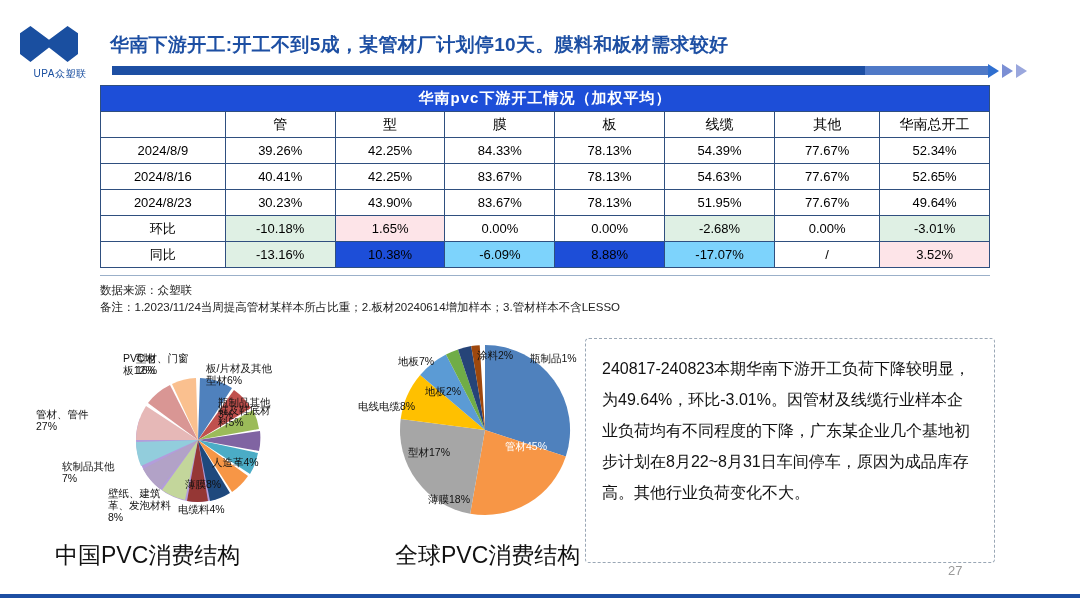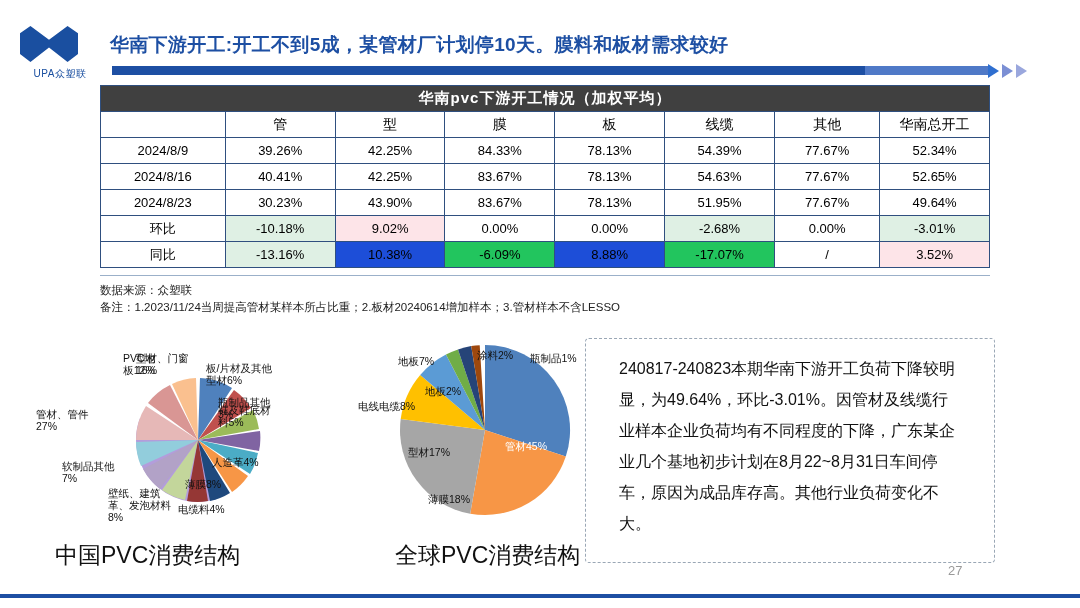--- a/index.html
+++ b/index.html
@@ -41,50 +41,50 @@
   .chev3{left:1016px;border-left:11px solid #9aa7dd;}
 
   
   .table-wrap{position:absolute;left:100px;top:85px;width:890px;}
   table.main{border-collapse:collapse;width:890px;font-size:13px;}
   table.main th,table.main td{
     border:1px solid #2f4f7f;text-align:center;height:25px;padding:0 2px;
     font-family:"Liberation Sans","DejaVu Sans",sans-serif;
   }
   .cap{
-    background:#404040;color:#fff;font-weight:bold;font-size:15px;height:26px;
+    background:#1d4ed8;color:#fff;font-weight:bold;font-size:15px;height:26px;
     border:1px solid #2f4f7f;letter-spacing:1px;
   }
   .hdr td{font-weight:normal;background:#fff;height:26px;font-size:14px;}
   .rowlabel{text-align:center;}
   .g{background:#dff0e4;}
   .p{background:#fde4e8;}
   .r{background:#1d4ed8;}
-  .g2{background:#22c55e;}
+  .g2{background:#7dd3fc;}
   .bold-row td{font-weight:normal;}
   
   .note{
     position:absolute;left:100px;top:275px;width:890px;height:45px;
     border-top:1px solid #9bb0c9;
     font-size:11.5px;color:#222;line-height:17px;padding-top:6px;
   }
   
   .pie-caption{
     position:absolute;font-size:23px;color:#111;
   }
   .cap1{left:55px;top:540px;}
   .cap2{left:395px;top:540px;}
   .pie1{position:absolute;left:70px;top:340px;}
   .pie2{position:absolute;left:375px;top:335px;}
   .lbl{position:absolute;font-size:10.5px;color:#111;line-height:12px;}
   
   .textbox{
     position:absolute;left:585px;top:338px;width:410px;height:225px;
     border:1px dashed #9aa7b5;background:#fff;border-radius:4px;
-    padding:14px 33px;box-sizing:border-box;
+    padding:14px 16px;box-sizing:border-box;
     font-size:16px;line-height:31px;color:#111;
   }
   .pagenum{
     position:absolute;left:948px;top:563px;font-size:13px;color:#999;
   }
   .footer-rule{
     position:absolute;left:0;bottom:10px;width:1080px;height:4px;
     background:#1d4fa3;
   }
 </style>
@@ -144,21 +144,21 @@
       <td>43.90%</td>
       <td>83.67%</td>
       <td>78.13%</td>
       <td>51.95%</td>
       <td>77.67%</td>
       <td>49.64%</td>
     </tr>
     <tr class="bold-row">
       <td class="rowlabel">环比</td>
       <td class="g">-10.18%</td>
-      <td class="p">9.02%</td>
+      <td class="p">1.65%</td>
       <td>0.00%</td>
       <td>0.00%</td>
       <td class="g">-2.68%</td>
       <td>0.00%</td>
       <td class="g">-3.01%</td>
     </tr>
     <tr class="bold-row">
       <td class="rowlabel">同比</td>
       <td class="g">-13.16%</td>
       <td class="r">10.38%</td>

